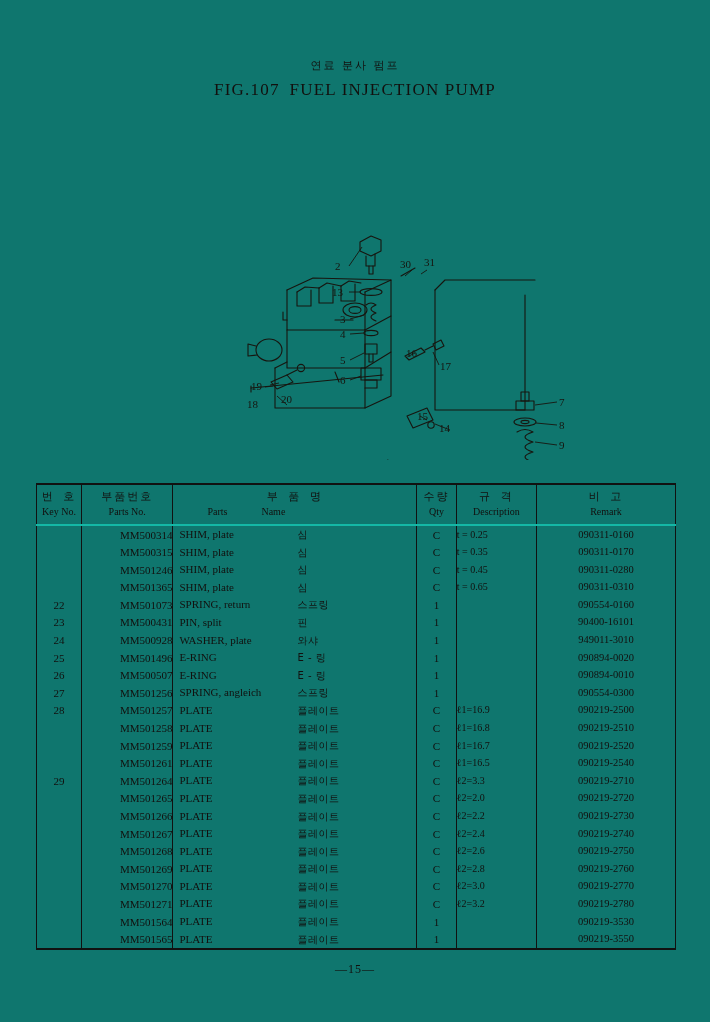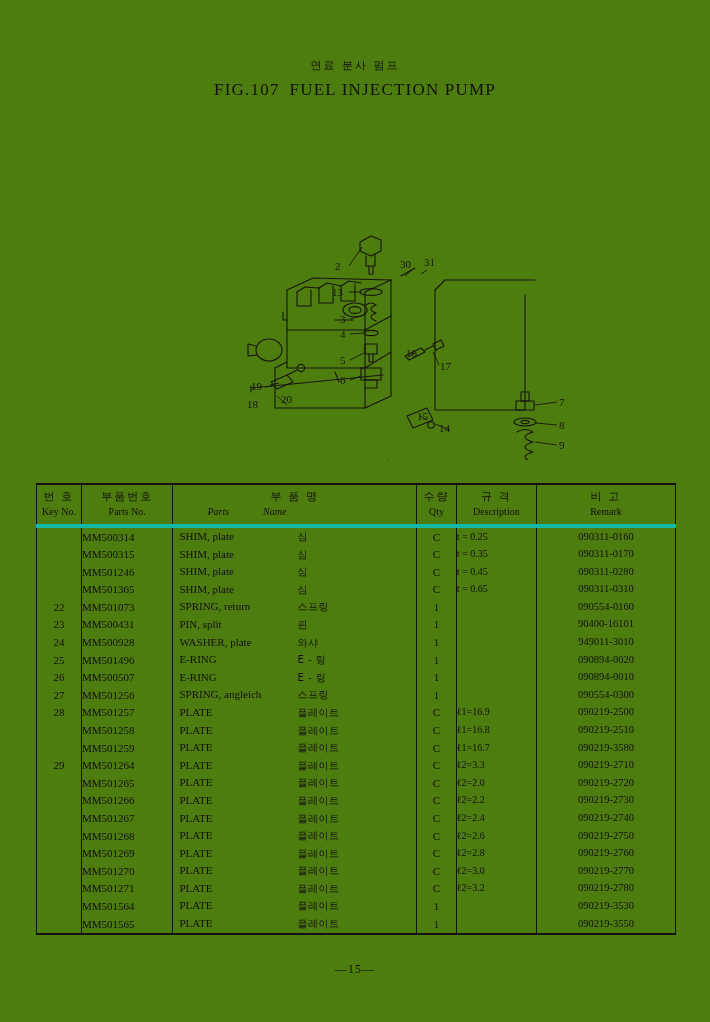--- a/index.html
+++ b/index.html
@@ -13,21 +13,21 @@
     font-family: "Liberation Serif", serif;
     color: #12100e;
     position: relative;
     overflow: hidden;
   }
   .page {
     position: absolute;
     left: 0; top: 0;
     width: 710px;
     height: 1022px;
-    background: #4d7c0f;
+    background: #0f766e;
   }
   
   .hdr {
     position: absolute;
     left: 0;
     top: 58px;
     width: 710px;
     text-align: center;
   }
   .hdr-kr {
@@ -70,52 +70,51 @@
     border-right: 1px solid #111;
     padding: 0;
     font-weight: normal;
   }
   thead tr.head-top td {
     border-top: 2px solid #111;
     height: 19px;
     text-align: center;
     vertical-align: bottom;
     font-size: 11px;
-    font-family: Liberation Serif, serif;
+    font-family: Liberation Mono, monospace;
     letter-spacing: 2px;
     padding-bottom: 1px;
   }
   thead tr.head-bot td {
-    border-bottom: 4px solid #14b8a6;
+    border-bottom: 2px solid #14b8a6;
     height: 18px;
     text-align: center;
     vertical-align: top;
     font-size: 10px;
     font-family: "Liberation Serif", serif;
     padding-top: 1px;
   }
   thead tr.head-bot td.sub-parts {
     text-align: left;
     padding-left: 34px;
-    font-style: italic;
   }
   thead tr.head-bot td.sub-parts span.nm {
     margin-left: 34px;
   }
   tbody td {
     height: 16.6px;
     line-height: 16.6px;
     font-size: 11px;
     white-space: nowrap;
   }
   tbody tr:last-child td {
     border-bottom: 2px solid #111;
   }
   .c-key   { width: 48px;  text-align: center; font-family: "Liberation Serif", serif; }
-  .c-part  { width: 96px;  text-align: left; font-family: "Liberation Serif", serif; }
+  .c-part  { width: 96px;  text-align: right; font-family: "Liberation Serif", serif; }
   .c-name  { width: 220px; }
   .c-qty   { width: 42px;  text-align: center; font-family: "Liberation Serif", serif; }
   .c-desc  { width: 84px;  text-align: left; font-family: "Liberation Serif", serif; font-size: 10px;}
   .c-rmk   { width: 150px; text-align: center; font-family: "Liberation Serif", serif; font-size: 10.5px;}
   .nm-en {
     display: inline-block;
     width: 118px;
     padding-left: 6px;
     font-family: "Liberation Serif", serif;
   }
@@ -431,21 +430,29 @@
             <td class="c-qty">C</td>
             <td class="c-desc">ℓ1=16.8</td>
             <td class="c-rmk">090219-2510</td>
           </tr>
           <tr>
             <td class="c-key"></td>
             <td class="c-part">MM501259</td>
             <td class="c-name"><span class="nm-en">PLATE</span><span class="nm-kr">플레이트</span></td>
             <td class="c-qty">C</td>
             <td class="c-desc">ℓ1=16.7</td>
-            <td class="c-rmk">090219-3580</td>
+            <td class="c-rmk">090219-2520</td>
+          </tr>
+          <tr>
+            <td class="c-key"></td>
+            <td class="c-part">MM501261</td>
+            <td class="c-name"><span class="nm-en">PLATE</span><span class="nm-kr">플레이트</span></td>
+            <td class="c-qty">C</td>
+            <td class="c-desc">ℓ1=16.5</td>
+            <td class="c-rmk">090219-2540</td>
           </tr>
           <tr>
             <td class="c-key">29</td>
             <td class="c-part">MM501264</td>
             <td class="c-name"><span class="nm-en">PLATE</span><span class="nm-kr">플레이트</span></td>
             <td class="c-qty">C</td>
             <td class="c-desc">ℓ2=3.3</td>
             <td class="c-rmk">090219-2710</td>
           </tr>
           <tr>

